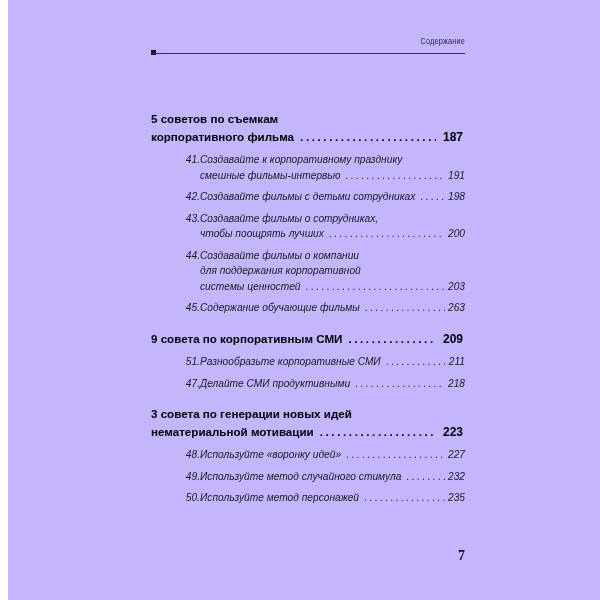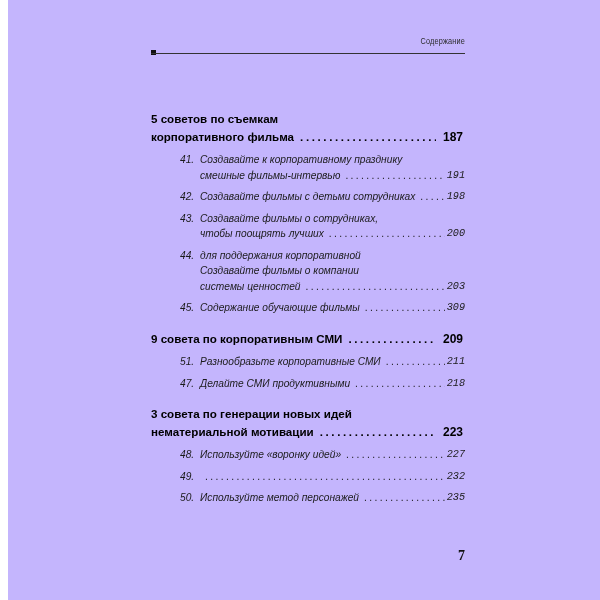--- a/index.html
+++ b/index.html
@@ -129,21 +129,21 @@
     font-size: 10.2px;
     line-height: 15.5px;
     color: #1b1b1b;
     margin-bottom: 6px;
   }
   .entry:last-child { margin-bottom: 0; }
 
   .entry .num {
     flex: 0 0 auto;
     width: 20px;
-    text-align: left;
+    text-align: right;
     font-style: italic;
   }
   .entry .body {
     flex: 1 1 auto;
     min-width: 0;
   }
   .entry .eline {
     display: block;
     white-space: nowrap;
   }
@@ -163,21 +163,20 @@
     letter-spacing: 2.4px;
     margin: 0 1px 0 5px;
     font-style: normal;
     color: #1b1b1b;
   }
   .entry-row .pg {
     flex: 0 0 auto;
     font-style: italic;
     text-align: right;
     min-width: 19px;
-    font-family: Liberation Mono, monospace;
   }
 
   
   .folio {
     position: absolute;
     left: 0;
     top: 548px;
     width: 457px;
     text-align: right;
     font-size: 14px;
@@ -238,36 +237,36 @@
               <span class="entry-row">
                 <span class="txt">чтобы поощрять лучших</span>
                 <span class="leader">................................................................</span>
                 <span class="pg">200</span>
               </span>
             </span>
           </div>
           <div class="entry">
             <span class="num">44.</span>
             <span class="body">
+              <span class="eline">Создавайте фильмы о компании</span>
               <span class="eline">для поддержания корпоративной</span>
-              <span class="eline">Создавайте фильмы о компании</span>
               <span class="entry-row">
                 <span class="txt">системы ценностей</span>
                 <span class="leader">................................................................</span>
                 <span class="pg">203</span>
               </span>
             </span>
           </div>
           <div class="entry">
             <span class="num">45.</span>
             <span class="body">
               <span class="entry-row">
                 <span class="txt">Содержание обучающие фильмы</span>
                 <span class="leader">................................................................</span>
-                <span class="pg">309</span>
+                <span class="pg">263</span>
               </span>
             </span>
           </div>
         </div>
       </div>
       <div class="section">
         <div class="sec-head">
           <div class="sec-row">
             <span class="txt">9 совета по корпоративным СМИ</span>
             <span class="leader">................................................................</span>
@@ -314,20 +313,21 @@
                 <span class="txt">Используйте «воронку идей»</span>
                 <span class="leader">................................................................</span>
                 <span class="pg">227</span>
               </span>
             </span>
           </div>
           <div class="entry">
             <span class="num">49.</span>
             <span class="body">
               <span class="entry-row">
+                <span class="txt">Используйте метод случайного стимула</span>
                 <span class="leader">................................................................</span>
                 <span class="pg">232</span>
               </span>
             </span>
           </div>
           <div class="entry">
             <span class="num">50.</span>
             <span class="body">
               <span class="entry-row">
                 <span class="txt">Используйте метод персонажей</span>

